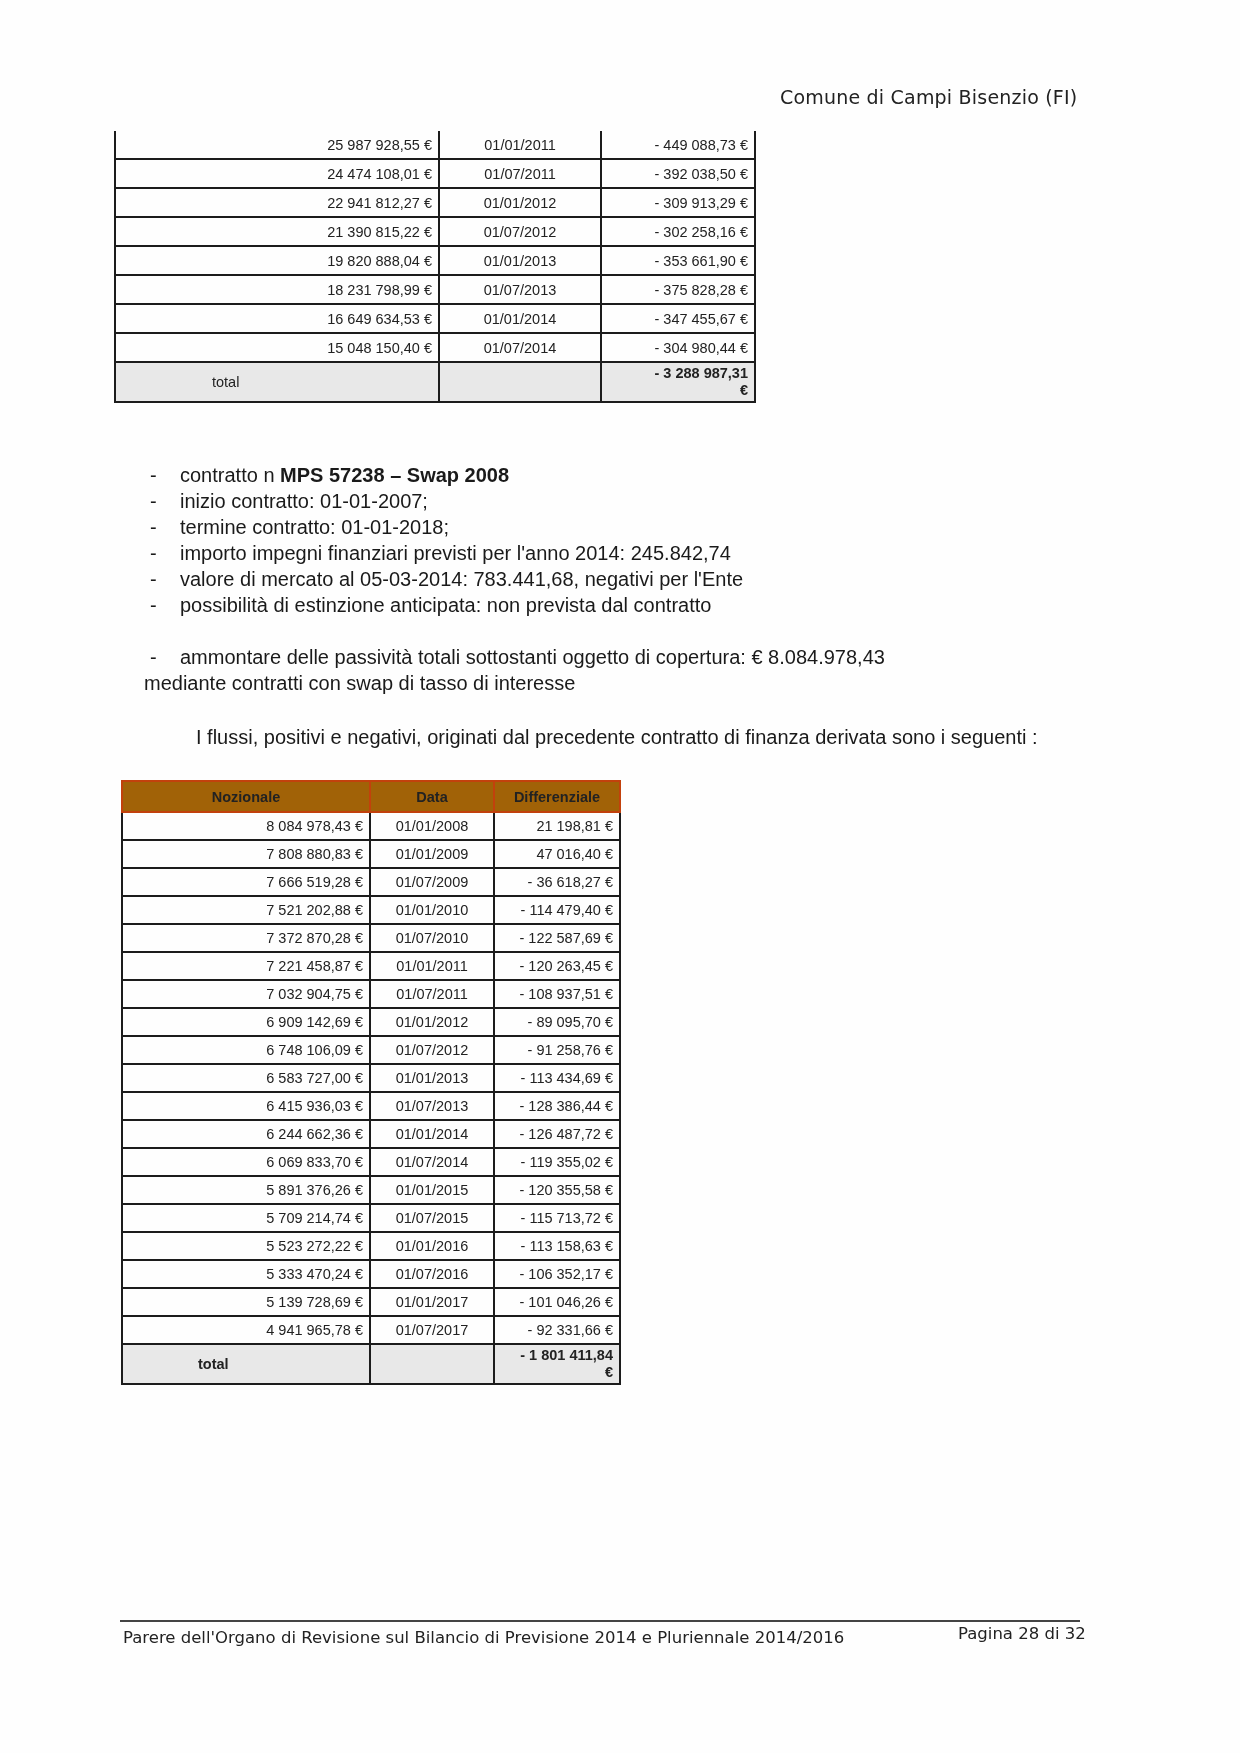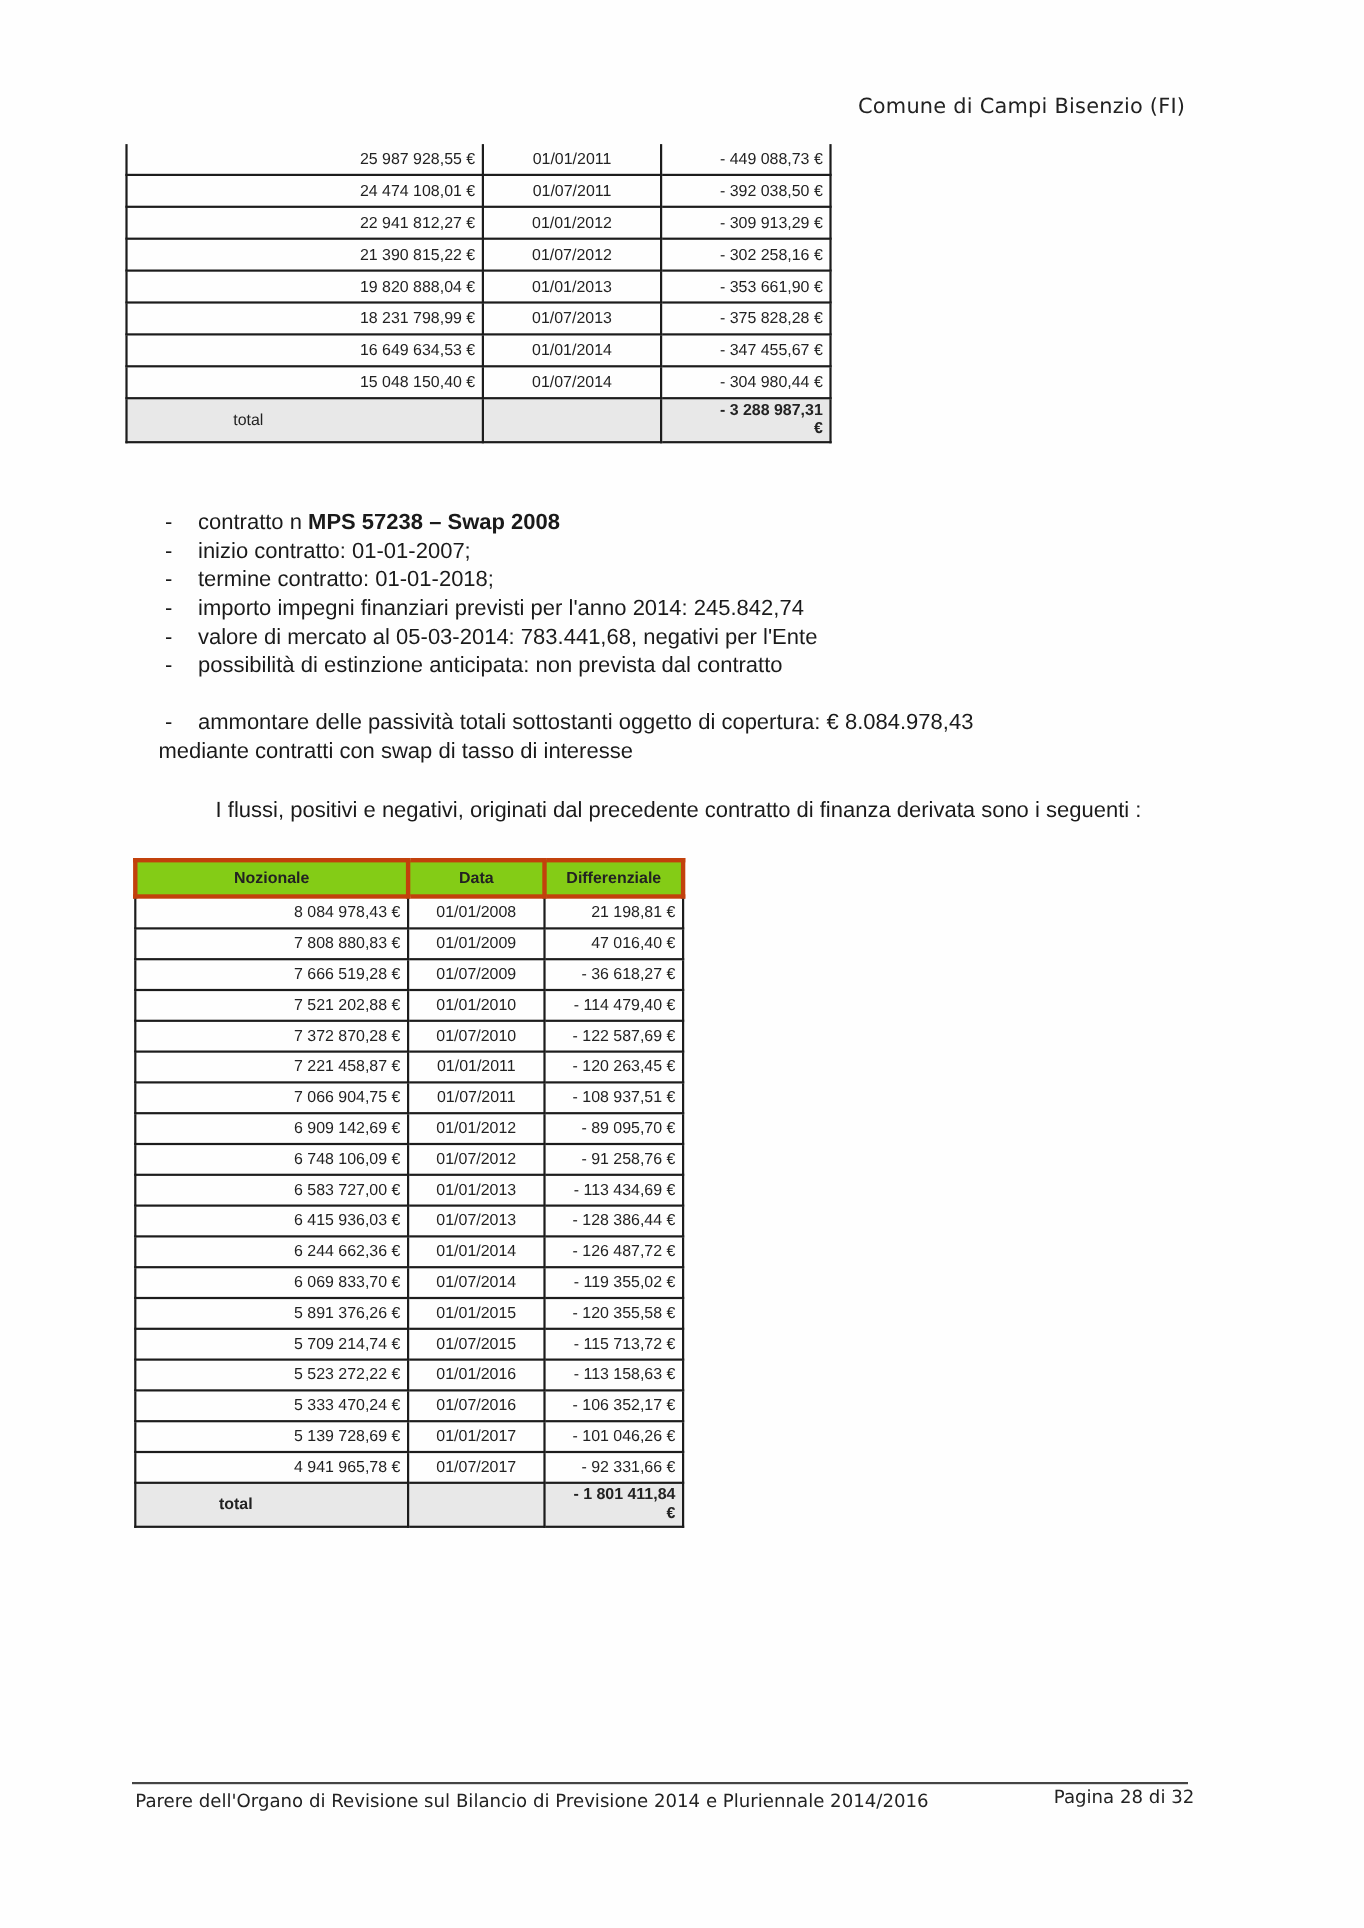--- a/index.html
+++ b/index.html
@@ -10,21 +10,21 @@
   .header-org { position: absolute; left: 780px; top: 86px; font-family: "DejaVu Sans", sans-serif;
                 font-size: 19px; color: #222; letter-spacing: 0.2px; }
 
   table.data { border-collapse: collapse; position: absolute; }
   table.data td { border: 2px solid #1c1c1c; font-size: 14.5px; height: 26px; padding: 0 6px;
                   color: #222; }
   table.data td.num { text-align: right; }
   table.data td.ctr { text-align: center; }
   table.data tr.total td { background: #e8e8e8; font-weight: bold; }
   table.data tr.total td.lbl { font-weight: normal; text-align: left; padding-left: 100px; }
-  table.data th { border: 4px solid #c2410c; background: #84cc16; font-size: 14.5px; font-weight: bold;
+  table.data th { border: 2px solid #c2410c; background: #a16207; font-size: 14.5px; font-weight: bold;
                   height: 27px; color: #222; }
 
   #table1 { left: 114px; top: 131px; }
   #table1 td { height: 27px; }
   #table1 td.c1 { width: 220px; border-left-width: 2px; border-top: none; }
   #table1 td.c2 { width: 118px; }
   #table1 td.c3 { width: 110px; }
   #table1 tr:first-child td { border-top: none; }
   #table1 tr.total td { height: 36px; padding-left: 36px; }
   #table1 tr.total td.lbl { padding-left: 96px; font-weight: normal; }
@@ -181,21 +181,21 @@
           <td class="num c1">7 372 870,28 €</td>
           <td class="ctr c2">01/07/2010</td>
           <td class="num c3">- 122 587,69 €</td>
         </tr>
         <tr>
           <td class="num c1">7 221 458,87 €</td>
           <td class="ctr c2">01/01/2011</td>
           <td class="num c3">- 120 263,45 €</td>
         </tr>
         <tr>
-          <td class="num c1">7 066 904,75 €</td>
+          <td class="num c1">7 032 904,75 €</td>
           <td class="ctr c2">01/07/2011</td>
           <td class="num c3">- 108 937,51 €</td>
         </tr>
         <tr>
           <td class="num c1">6 909 142,69 €</td>
           <td class="ctr c2">01/01/2012</td>
           <td class="num c3">- 89 095,70 €</td>
         </tr>
         <tr>
           <td class="num c1">6 748 106,09 €</td>

